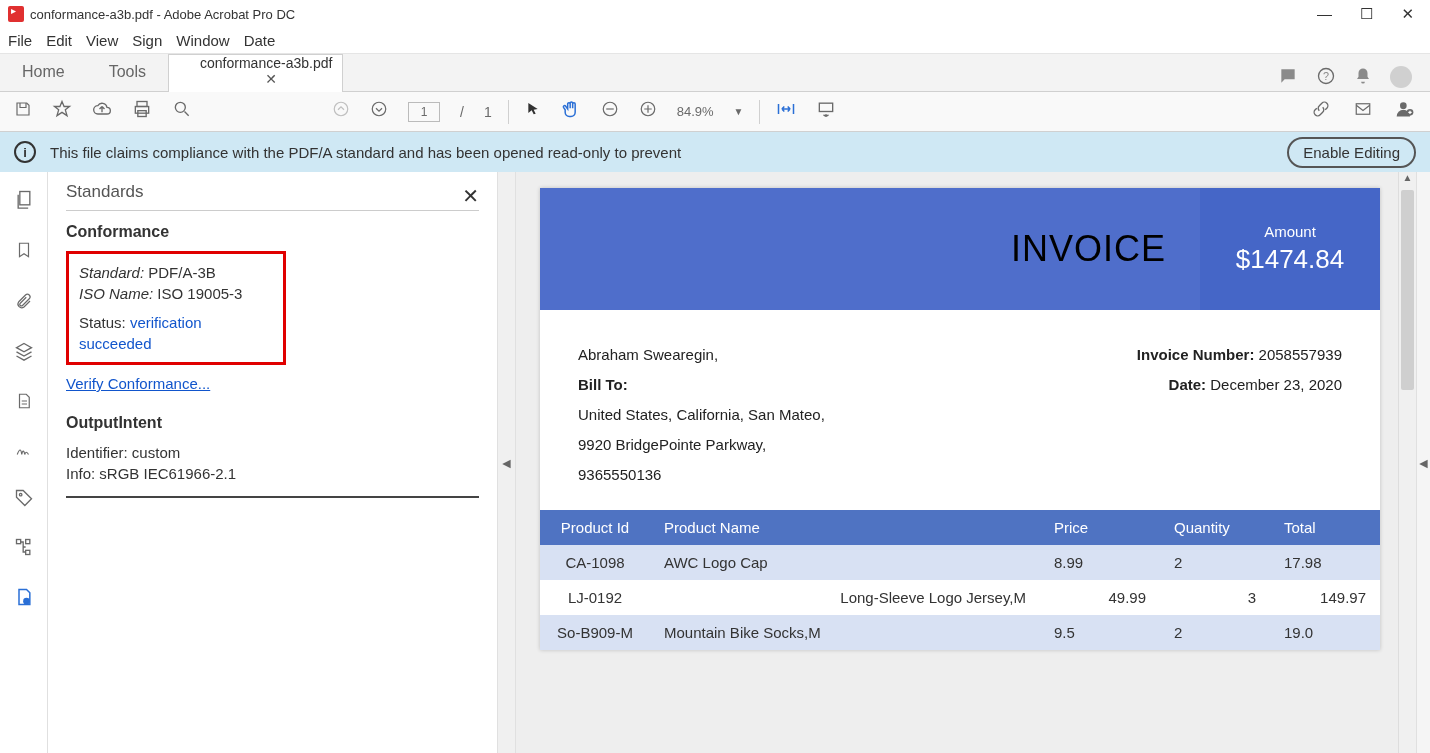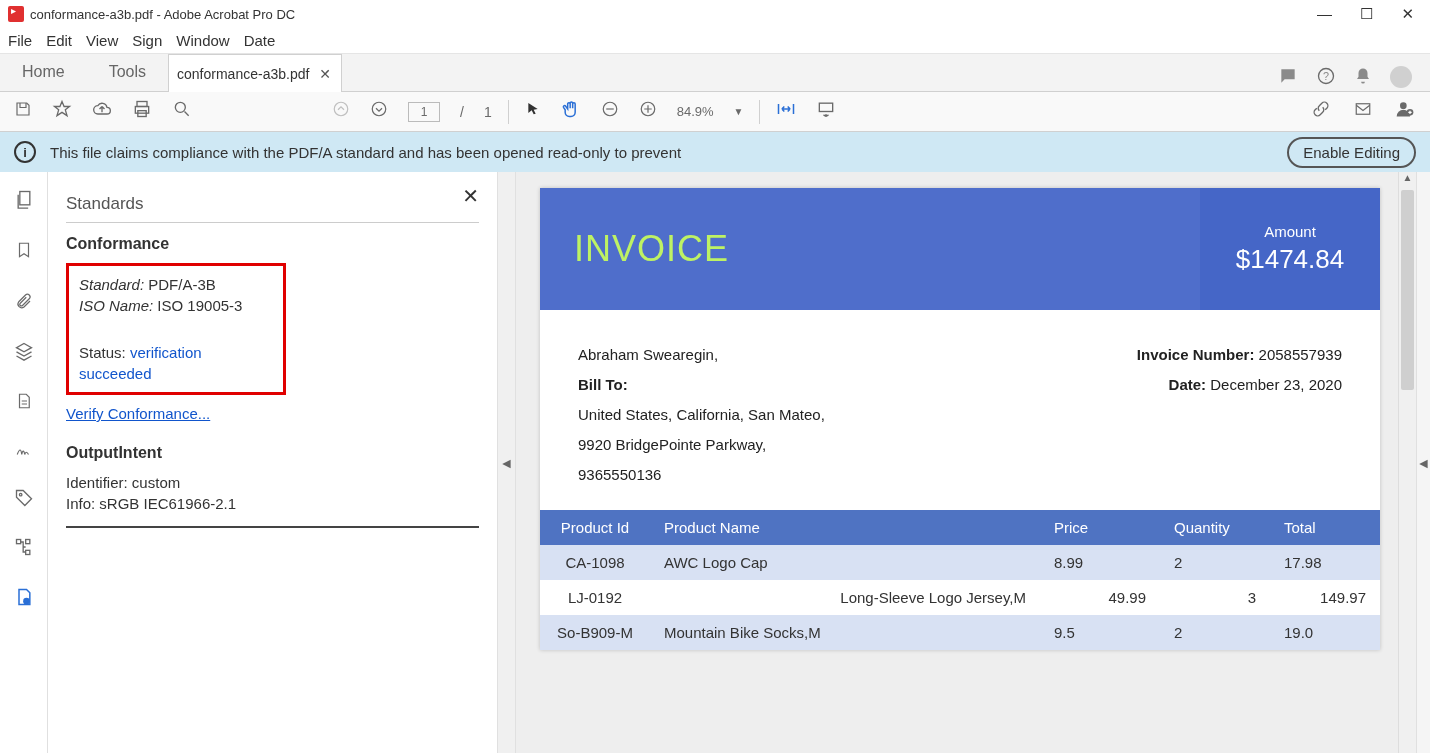--- a/index.html
+++ b/index.html
@@ -13,21 +13,21 @@
 .titlebar .win { margin-left:auto; display:flex; gap:28px; padding-right:8px; }
 .titlebar .win span { font-size:15px; color:#333; cursor:pointer; }
 
 
 .menubar { height:26px; display:flex; align-items:center; padding:0 8px; gap:14px; background:#fff; border-bottom:1px solid #e5e5e5; }
 .menubar span { font-size:15px; color:#333; cursor:pointer; }
 
 
 .tabbar { height:38px; display:flex; align-items:flex-end; background:#f3f3f3; border-bottom:1px solid #d0d0d0; }
 .tabbar .btn { padding:10px 22px; font-size:16px; color:#666; cursor:pointer; }
-.tabbar .tab { height:38px; background:#fff; display:flex; align-items:center; padding:0 10px 0 8px; font-size:14px; border-top:1px solid #d0d0d0; border-left:1px solid #d0d0d0; border-right:1px solid #d0d0d0; position:relative; top:1px; }
+.tabbar .tab { height:38px; background:#fff; display:flex; align-items:center; padding:0 10px 0 31px; font-size:14px; border-top:1px solid #d0d0d0; border-left:1px solid #d0d0d0; border-right:1px solid #d0d0d0; position:relative; top:1px;flex-direction:column; }
 .tabbar .tab .x { margin-left:10px; font-size:14px; color:#555; cursor:pointer;}
 .tabbar .right-icons { margin-left:auto; display:flex; gap:18px; padding-right:18px; color:#8a8a8a; }
 .tabbar .right-icons span{ font-size:18px; cursor:pointer; }
 .avatar{ width:22px; height:22px; border-radius:50%; background:#d0d0d0; display:inline-block;}
 
 
 .toolbar { height:40px; background:#f9f9f9; border-bottom:1px solid #d0d0d0; display:flex; align-items:center; padding:0 14px; color:#6a6a6a; }
 .toolbar .grp { display:flex; align-items:center; gap:20px; }
 .toolbar .sep { width:1px; height:24px; background:#d0d0d0; margin:0 16px; }
 .toolbar .pg-input { width:32px; height:20px; text-align:center; border:1px solid #bbb; font-size:12px; display:inline-flex;align-items:center;justify-content:center;}
@@ -42,39 +42,39 @@
 .infobar .i-icon { width:22px; height:22px; border:2px solid #333; border-radius:50%; display:flex; align-items:center; justify-content:center; font-weight:bold; font-size:13px; margin-right:14px;}
 .infobar .msg { font-size:15px; color:#333;}
 .infobar .enable { margin-left:auto; border:2px solid #555; border-radius:18px; padding:5px 14px; font-size:15px; cursor:pointer;}
 
 
 .main { display:flex; height:calc(753px - 28px - 26px - 38px - 40px - 40px); }
 .leftrail { width:48px; background:#fff; border-right:1px solid #e0e0e0; display:flex; flex-direction:column; align-items:center; gap:24px; padding-top:16px; color:#6a6a6a; }
 .leftrail span { font-size:20px; cursor:pointer; }
 .leftrail span.active { color:#2a6fd6;}
 
-.sidepanel { width:450px; border-right:1px solid #e0e0e0; padding:22px 18px; position:relative; }
+.sidepanel { width:450px; border-right:1px solid #e0e0e0; padding:10px 18px; position:relative; }
 .sidepanel h3 { font-weight:normal; color:#555; font-size:17px; margin-bottom:8px;}
 .sidepanel .close { position:absolute; right:18px; top:12px; font-size:20px; cursor:pointer; color:#333;}
 .sidepanel hr { border:none; border-top:1px solid #ccc; margin:6px 0 12px;}
 .sidepanel .section-title { font-weight:bold; font-size:16px; color:#333; margin-bottom:10px;}
 .sidepanel .redbox { border:3px solid #e00000; padding:8px 10px; margin-bottom:10px; width:220px; font-size:15px; line-height:1.4;}
 .sidepanel .redbox .it { font-style:italic;}
 .sidepanel .link { color:#1155cc; text-decoration:underline; cursor:pointer; font-size:15px;}
 .sidepanel .blue-stat{ color:#1155cc;}
 .sidepanel .oi { margin-top:22px; }
 .sidepanel .info-line{ font-size:15px; color:#333; line-height:1.4;}
 .sidepanel hr.thick{ border-top:2px solid #444; margin:12px 0;}
 
 .collapse-handle{ width:18px; display:flex; align-items:center; justify-content:center; color:#666; background:#f0f0f0; border-right:1px solid #e0e0e0;}
 
 .docview { flex:1; background:#eee; position:relative; overflow:hidden;}
 .page { margin:16px 24px; width:calc(100% - 48px - 12px); background:#fff; box-shadow:0 0 4px rgba(0,0,0,.2); }
 .inv-header{ display:flex; }
-.inv-left { flex:1; background:#4f6ecb; color:#bef264; padding:40px 34px; font-size:36px; letter-spacing:1px;}
+.inv-left { flex:1; background:#4f6ecb; color:#000000; padding:40px 34px; font-size:36px; letter-spacing:1px;text-align:right;}
 .inv-right{ width:180px; background:#4566c7; color:#fff; display:flex; flex-direction:column; align-items:center; justify-content:center;}
 .inv-right .lbl{ font-size:15px; }
 .inv-right .amt{ font-size:26px; font-weight:500; margin-top:4px;}
 .inv-body{ padding:30px 38px 20px; display:flex; font-size:15px; color:#222;}
 .inv-body .col{ flex:1; line-height:2;}
 .inv-body .col.r{ text-align:right; flex:0 0 260px;}
 .inv-body b{ font-weight:bold;}
 
 table.products{ width:100%; border-collapse:collapse; font-size:15px;}
 table.products th{ background:#4f73c2; color:#fff; text-align:left; padding:9px 14px; font-weight:normal;}
@@ -269,21 +269,21 @@
   </div>
 
   <div class="sidepanel">
     <h3>Standards</h3>
     <span class="close">✕</span>
     <hr>
     <div class="section-title">Conformance</div>
     <div class="redbox">
       <div><span class="it">Standard:</span> <span>PDF/A-3B</span></div>
       <div><span class="it">ISO Name:</span> <span>ISO 19005-3</span></div>
-      <div style="margin-top:26px"><span>Status:</span> <span class="blue-stat">verification succeeded</span></div>
+      <div style="margin-top:8px"><span>Status:</span> <span class="blue-stat">verification succeeded</span></div>
     </div>
     <div><span class="link">Verify Conformance...</span></div>
 
     <div class="oi">
       <div class="section-title">OutputIntent</div>
       <div class="info-line">Identifier: custom</div>
       <div class="info-line">Info: sRGB IEC61966-2.1</div>
       <hr class="thick">
     </div>
   </div>

